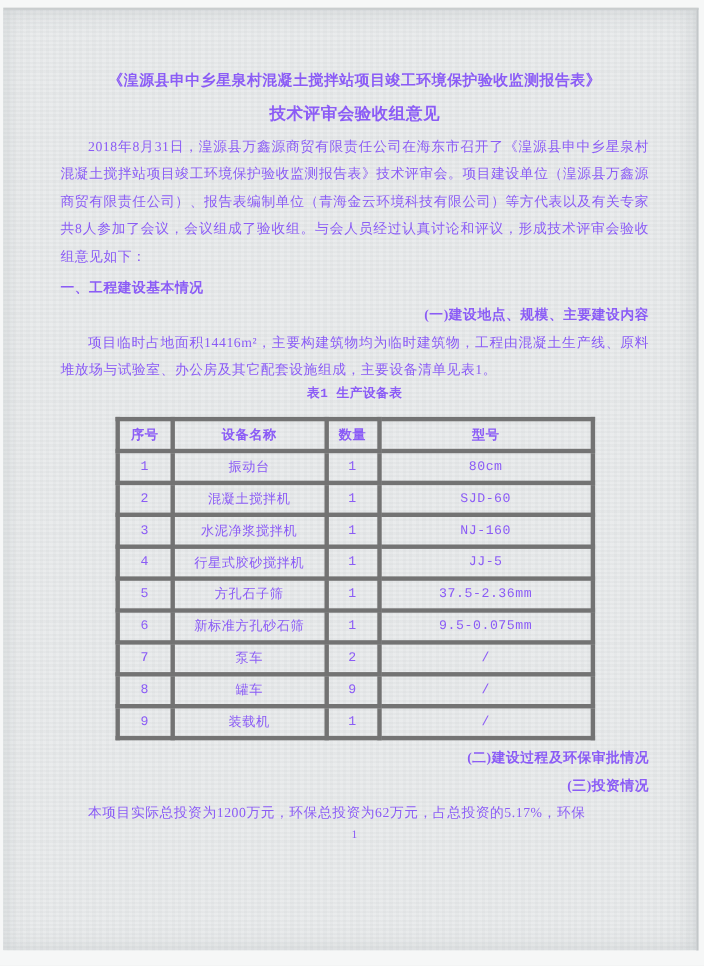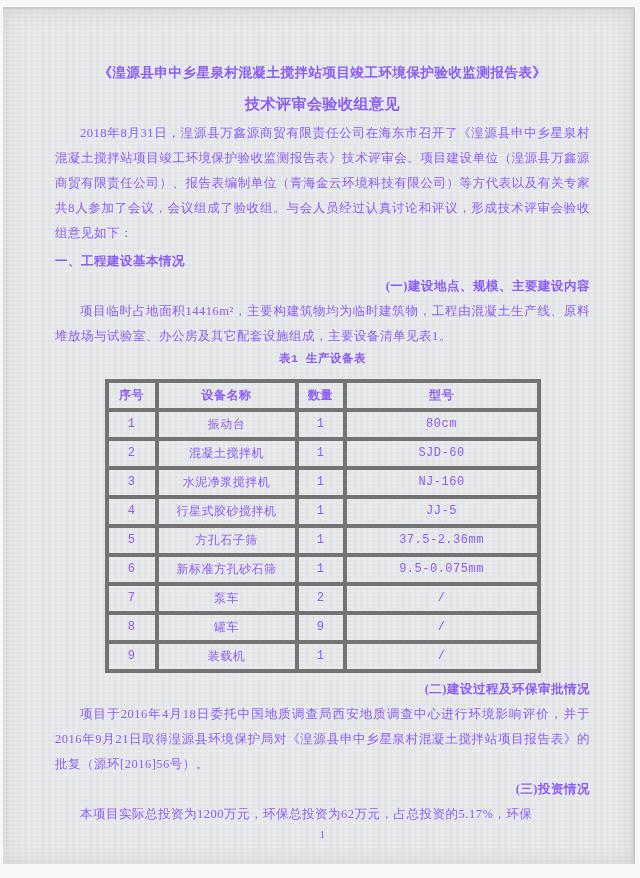--- a/index.html
+++ b/index.html
@@ -156,21 +156,20 @@
       <td>9</td>
       <td>装载机</td>
       <td>1</td>
       <td>/</td>
     </tr>
   </tbody>
     </table>
 
   <p class="h-level2">(二)建设过程及环保审批情况</p>
 
-  <p class="body-text">项目于2016年4月18日委托中国地质调查局西安地质调查中心进行环境影响评价，并于2016年9月21日取得湟源县环境保护局对《湟源县申中乡星泉村混凝土搅拌站项目报告表》的批复（源环[2016]56号）。</p>
 
 
   <p class="h-level2">(三)投资情况</p>
 
   <p class="body-text">本项目实际总投资为1200万元，环保总投资为62万元，占总投资的5.17%，环保</p>
 
   <p class="page-number">1</p>
 
 </div>
 

